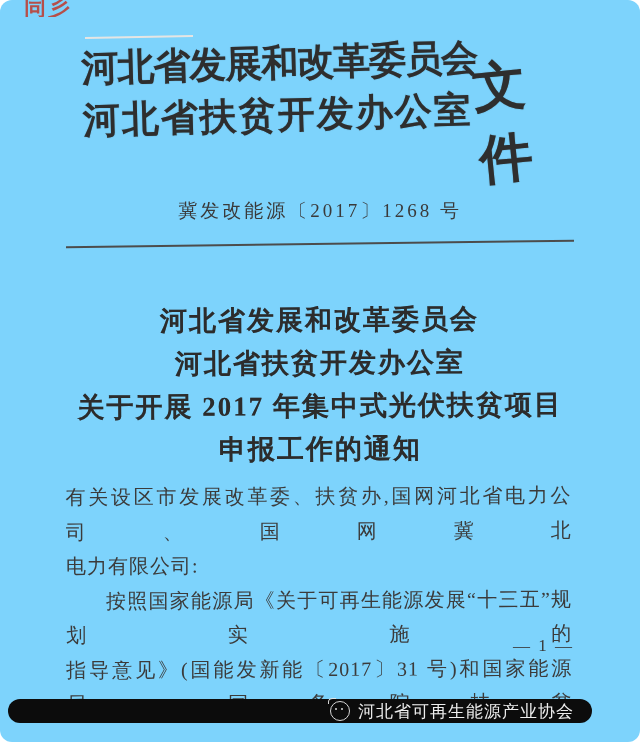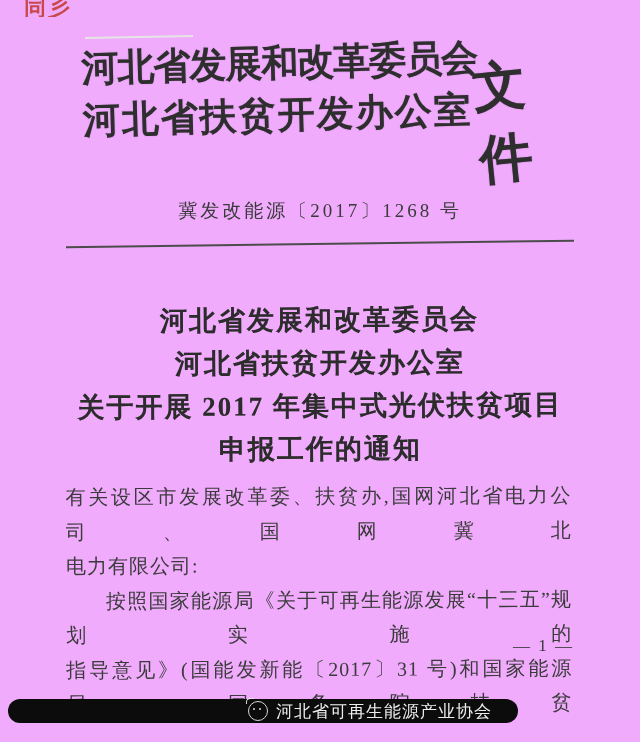--- a/index.html
+++ b/index.html
@@ -1,18 +1,18 @@
 <!DOCTYPE html>
 <html><head>
 <meta charset="utf-8">
 <style>
   html,body{margin:0;padding:0;background:#ffffff;}
   #stage{
-    position:relative;width:640px;height:742px;background:#f0abfc;overflow:hidden;
-    font-family:"Liberation Serif","DejaVu Serif",serif;color:#3d3d3d;
+    position:relative;width:640px;height:742px;background:#7dd3fc;overflow:hidden;
+    font-family:"Liberation Serif","DejaVu Serif",serif;color:#3d3d3d;border-radius:12px;
   }
   
   .red-marks{
     position:absolute;left:24px;top:0;width:54px;height:17px;overflow:hidden;
     pointer-events:none;
   }
   .red-marks span{
     display:block;transform:translateY(-7px);
     font-size:22px;font-weight:bold;color:#c0392b;letter-spacing:2px;opacity:.85;
   }
@@ -55,23 +55,23 @@
   .body-line.justify{
     white-space:normal;text-align:justify;text-align-last:justify;
   }
   .body-line.indent{text-indent:40px;}
   
   .page-number{
     position:absolute;right:66px;top:636px;font-size:17px;letter-spacing:2px;color:#3a3a3a;
   }
   
   .footer-bar{
-    position:absolute;left:8px;top:699px;width:510px;height:24px;background:#0c0c0c;
+    position:absolute;left:8px;top:699px;width:584px;height:24px;background:#0c0c0c;
     border-radius:12px;display:flex;align-items:center;justify-content:flex-end;
-    padding:12px;box-sizing:border-box;
+    padding:4px;box-sizing:border-box;
   }
   .footer-logo{
     position:relative;width:18px;height:18px;border:1.6px solid #e9e9e9;border-radius:50%;
     margin-right:8px;flex:0 0 auto;opacity:.92;
   }
   .footer-logo::before{ 
     content:"";position:absolute;left:-3px;top:-4px;width:7px;height:5px;
     border-top:1.6px solid #e9e9e9;border-left:1.6px solid #e9e9e9;border-radius:60% 0 0 0;
   }
   .footer-logo::after{ 

